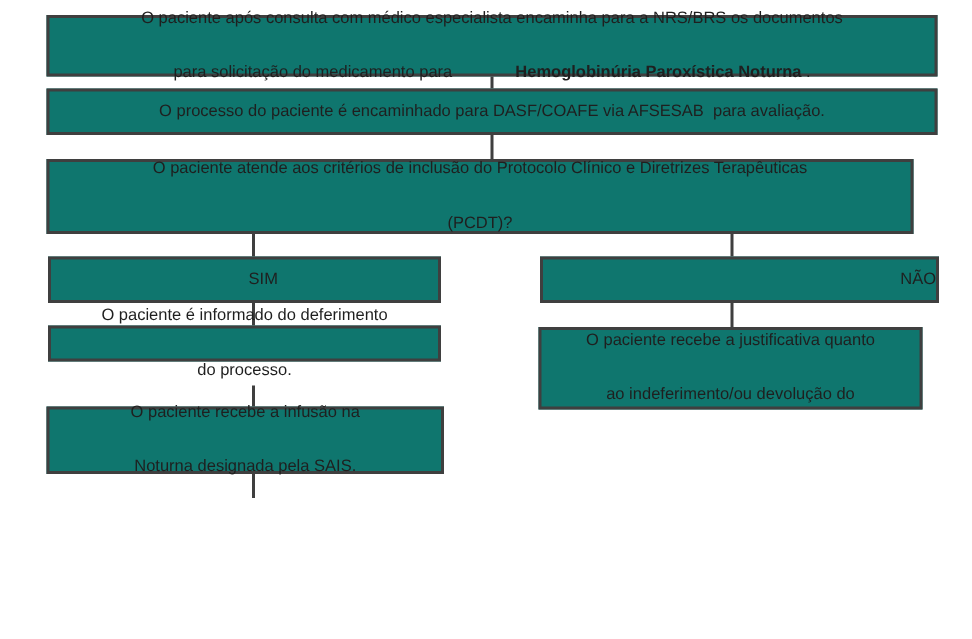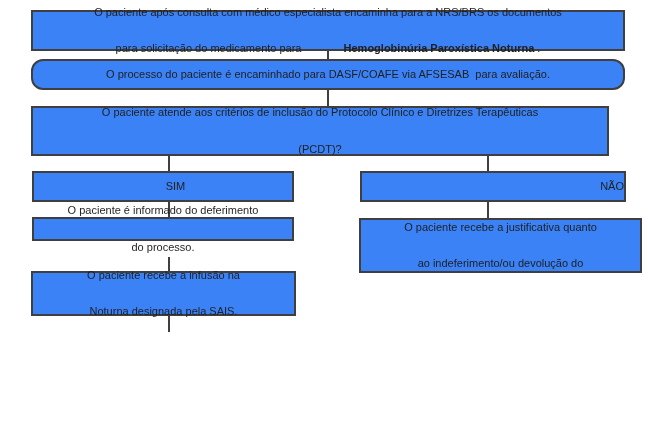--- a/index.html
+++ b/index.html
@@ -13,21 +13,21 @@
     height: 426px;
     background: #ffffff;
     font-family: "Liberation Sans", sans-serif;
     color: #1f1f1f;
     overflow: hidden;
   }
   .flow-box {
     position: absolute;
     box-sizing: border-box;
     border: 2px solid #3f3f3f;
-    background: #3b82f6;
+    background: #0f766e;
     display: flex;
     flex-direction: column;
     justify-content: center;
     align-items: center;
     text-align: center;
     font-size: 11px;
     gap: 21px;
   }
   .line {
     line-height: 15.5px;
@@ -39,28 +39,28 @@
     padding-left: 39px;
   }
   .connector {
     position: absolute;
     width: 2px;
     background: #3f3f3f;
   }
 
   
   #box-step1        { left: 31px;  top: 10px;  width: 594px; height: 41px; }
-  #box-step2        { left: 31px;  top: 59px;  width: 594px; height: 31px; border-radius: 12px; }
+  #box-step2        { left: 31px;  top: 59px;  width: 594px; height: 31px; }
   #box-step3        { left: 31px;  top: 106px; width: 578px; height: 50px; }
   #box-sim          { left: 32px;  top: 171px; width: 262px; height: 31px; padding-left: 25px; }
   #box-nao          { left: 360px; top: 171px; width: 266px; height: 31px; text-align: right; }
   #box-deferimento  { left: 32px;  top: 217px; width: 262px; height: 24px; }
   #box-infusao      { left: 31px;  top: 271px; width: 265px; height: 45px; }
   #box-continuidade { left: 31px;  top: 332px; width: 266px; height: 71px; }
-  #box-justificativa{ left: 359px; top: 218px; width: 283px; height: 55px; text-align: center; }
+  #box-justificativa{ left: 359px; top: 218px; width: 256px; height: 55px; text-align: center; }
 
   #conn-1 { left: 327px; top: 51px;  height: 8px; }
   #conn-2 { left: 327px; top: 90px;  height: 16px; }
   #conn-3 { left: 168px; top: 156px; height: 15px; }
   #conn-4 { left: 487px; top: 156px; height: 15px; }
   #conn-5 { left: 168px; top: 202px; height: 15px; }
   #conn-6 { left: 168px; top: 257px; height: 14px; }
   #conn-7 { left: 168px; top: 316px; height: 16px; }
   #conn-8 { left: 487px; top: 202px; height: 16px; }
 </style>

